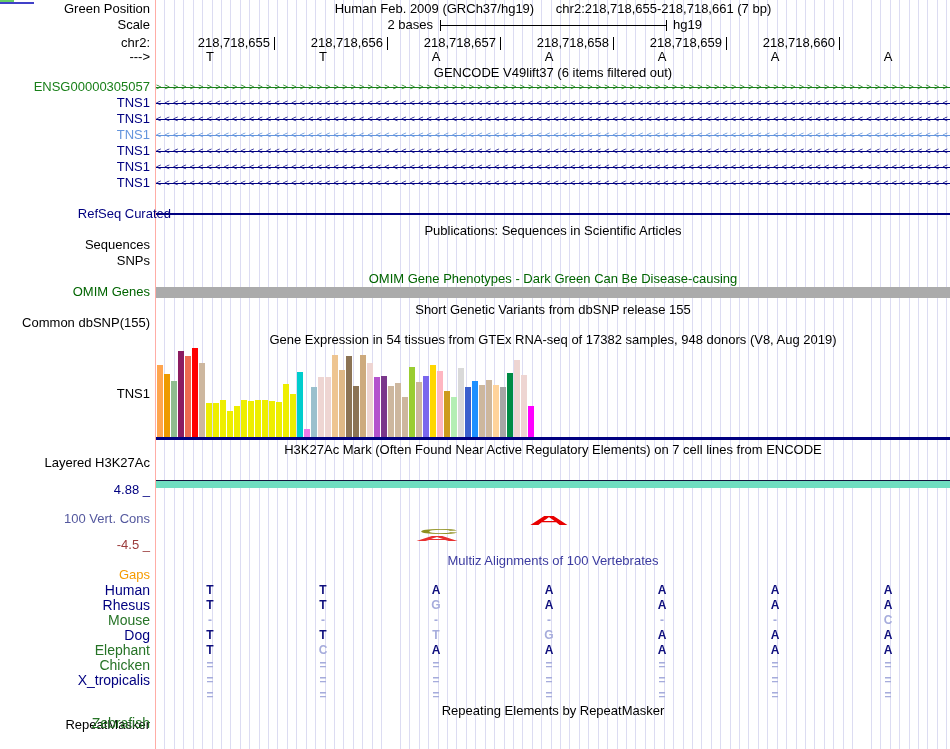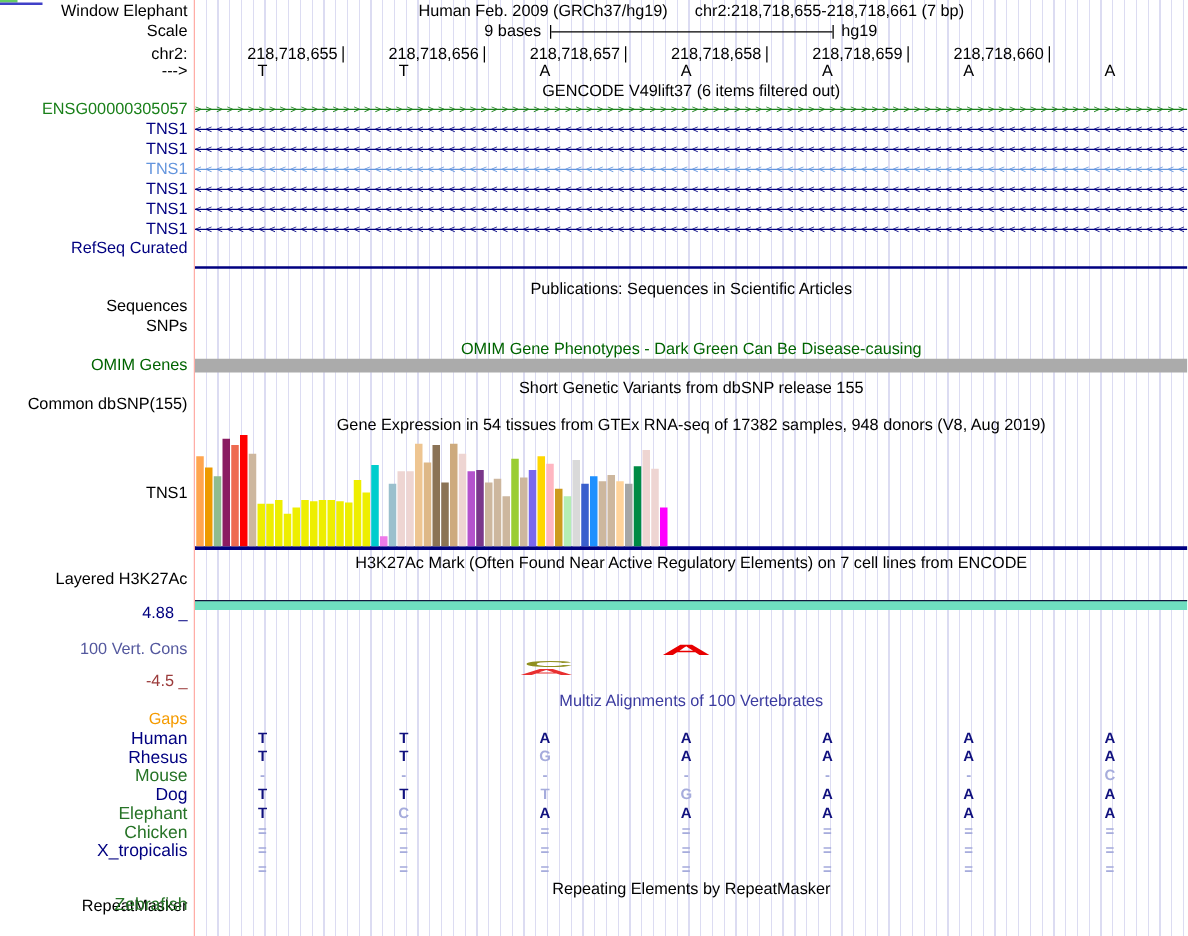--- a/index.html
+++ b/index.html
@@ -29,44 +29,44 @@
 </style>
 </head>
 <body>
 
 <div id="stage">
 
   <div id="grid" class="abs"></div>
   <div id="pink-line" class="abs"></div>
 
   <div class="abs title t-black" style="top:2px;">Human Feb. 2009 (GRCh37/hg19)      chr2:218,718,655-218,718,661 (7 bp)</div>
-  <div class="abs ruler-label" style="left:363px;top:18px;width:70px;">9 bases</div>
+  <div class="abs ruler-label" style="left:363px;top:18px;width:70px;">2 bases</div>
   <div id="scalebar" class="abs" style="left:440px;top:20px;width:225px;">
       <span class="mid"></span>
     </div>
   <div class="abs" style="left:673px;top:18px;font-size:13px;line-height:14px;">hg19</div>
 
   <div class="abs title t-black" style="top:66px;">GENCODE V49lift37 (6 items filtered out)</div>
   <div class="abs title t-green" style="top:272px;">OMIM Gene Phenotypes - Dark Green Can Be Disease-causing</div>
   <div class="abs title t-black" style="top:224px;">Publications: Sequences in Scientific Articles</div>
   <div class="abs title t-black" style="top:303px;">Short Genetic Variants from dbSNP release 155</div>
   <div class="abs title t-black" style="top:333px;">Gene Expression in 54 tissues from GTEx RNA-seq of 17382 samples, 948 donors (V8, Aug 2019)</div>
   <div class="abs title t-black" style="top:443px;">H3K27Ac Mark (Often Found Near Active Regulatory Elements) on 7 cell lines from ENCODE</div>
   <div class="abs title t-blue" style="top:554px;">Multiz Alignments of 100 Vertebrates</div>
   <div class="abs title t-black" style="top:704px;">Repeating Elements by RepeatMasker</div>
 
   <div class="abs" style="left:156px;top:213px;width:794px;height:2px;background:#000080;"></div>
   <div class="abs" style="left:156px;top:287px;width:794px;height:11px;background:#ababab;"></div>
   <div class="abs" style="left:156px;top:437px;width:794px;height:3px;background:#000080;"></div>
   <div class="abs" style="left:156px;top:480px;width:794px;height:7px;background:#6fdec0;border-top:1px solid #14143c;"></div>
-<div class="abs left-label" style="top: 2px; color: rgb(0, 0, 0);">Window Elephant</div>
+<div class="abs left-label" style="top: 2px; color: rgb(0, 0, 0);">Green Position</div>
     <div class="abs left-label" style="top: 18px; color: rgb(0, 0, 0);">Scale</div>
     <div class="abs left-label" style="top: 36px; color: rgb(0, 0, 0);">chr2:</div>
     <div class="abs left-label" style="top: 50px; color: rgb(0, 0, 0);">---&gt;</div>
-    <div class="abs left-label" style="top: 191px; color: rgb(0, 0, 128);">RefSeq Curated</div>
+    <div class="abs left-label" style="top: 207px; color: rgb(0, 0, 128); padding-left: 21px;">RefSeq Curated</div>
     <div class="abs left-label" style="top: 238px; color: rgb(0, 0, 0);">Sequences</div>
     <div class="abs left-label" style="top: 254px; color: rgb(0, 0, 0);">SNPs</div>
     <div class="abs left-label" style="top: 285px; color: rgb(0, 100, 0);">OMIM Genes</div>
     <div class="abs left-label" style="top: 316px; color: rgb(0, 0, 0);">Common dbSNP(155)</div>
     <div class="abs left-label" style="top: 387px; color: rgb(0, 0, 0);">TNS1</div>
     <div class="abs left-label" style="top: 456px; color: rgb(0, 0, 0);">Layered H3K27Ac</div>
     <div class="abs left-label" style="top: 483px; color: rgb(0, 0, 128);">4.88 _</div>
     <div class="abs left-label" style="top: 512px; color: rgb(84, 88, 158);">100 Vert. Cons</div>
     <div class="abs left-label" style="top: 538px; color: rgb(155, 59, 59);">-4.5 _</div>
     <div class="abs left-label" style="top: 568px; color: rgb(245, 155, 0);">Gaps</div>

